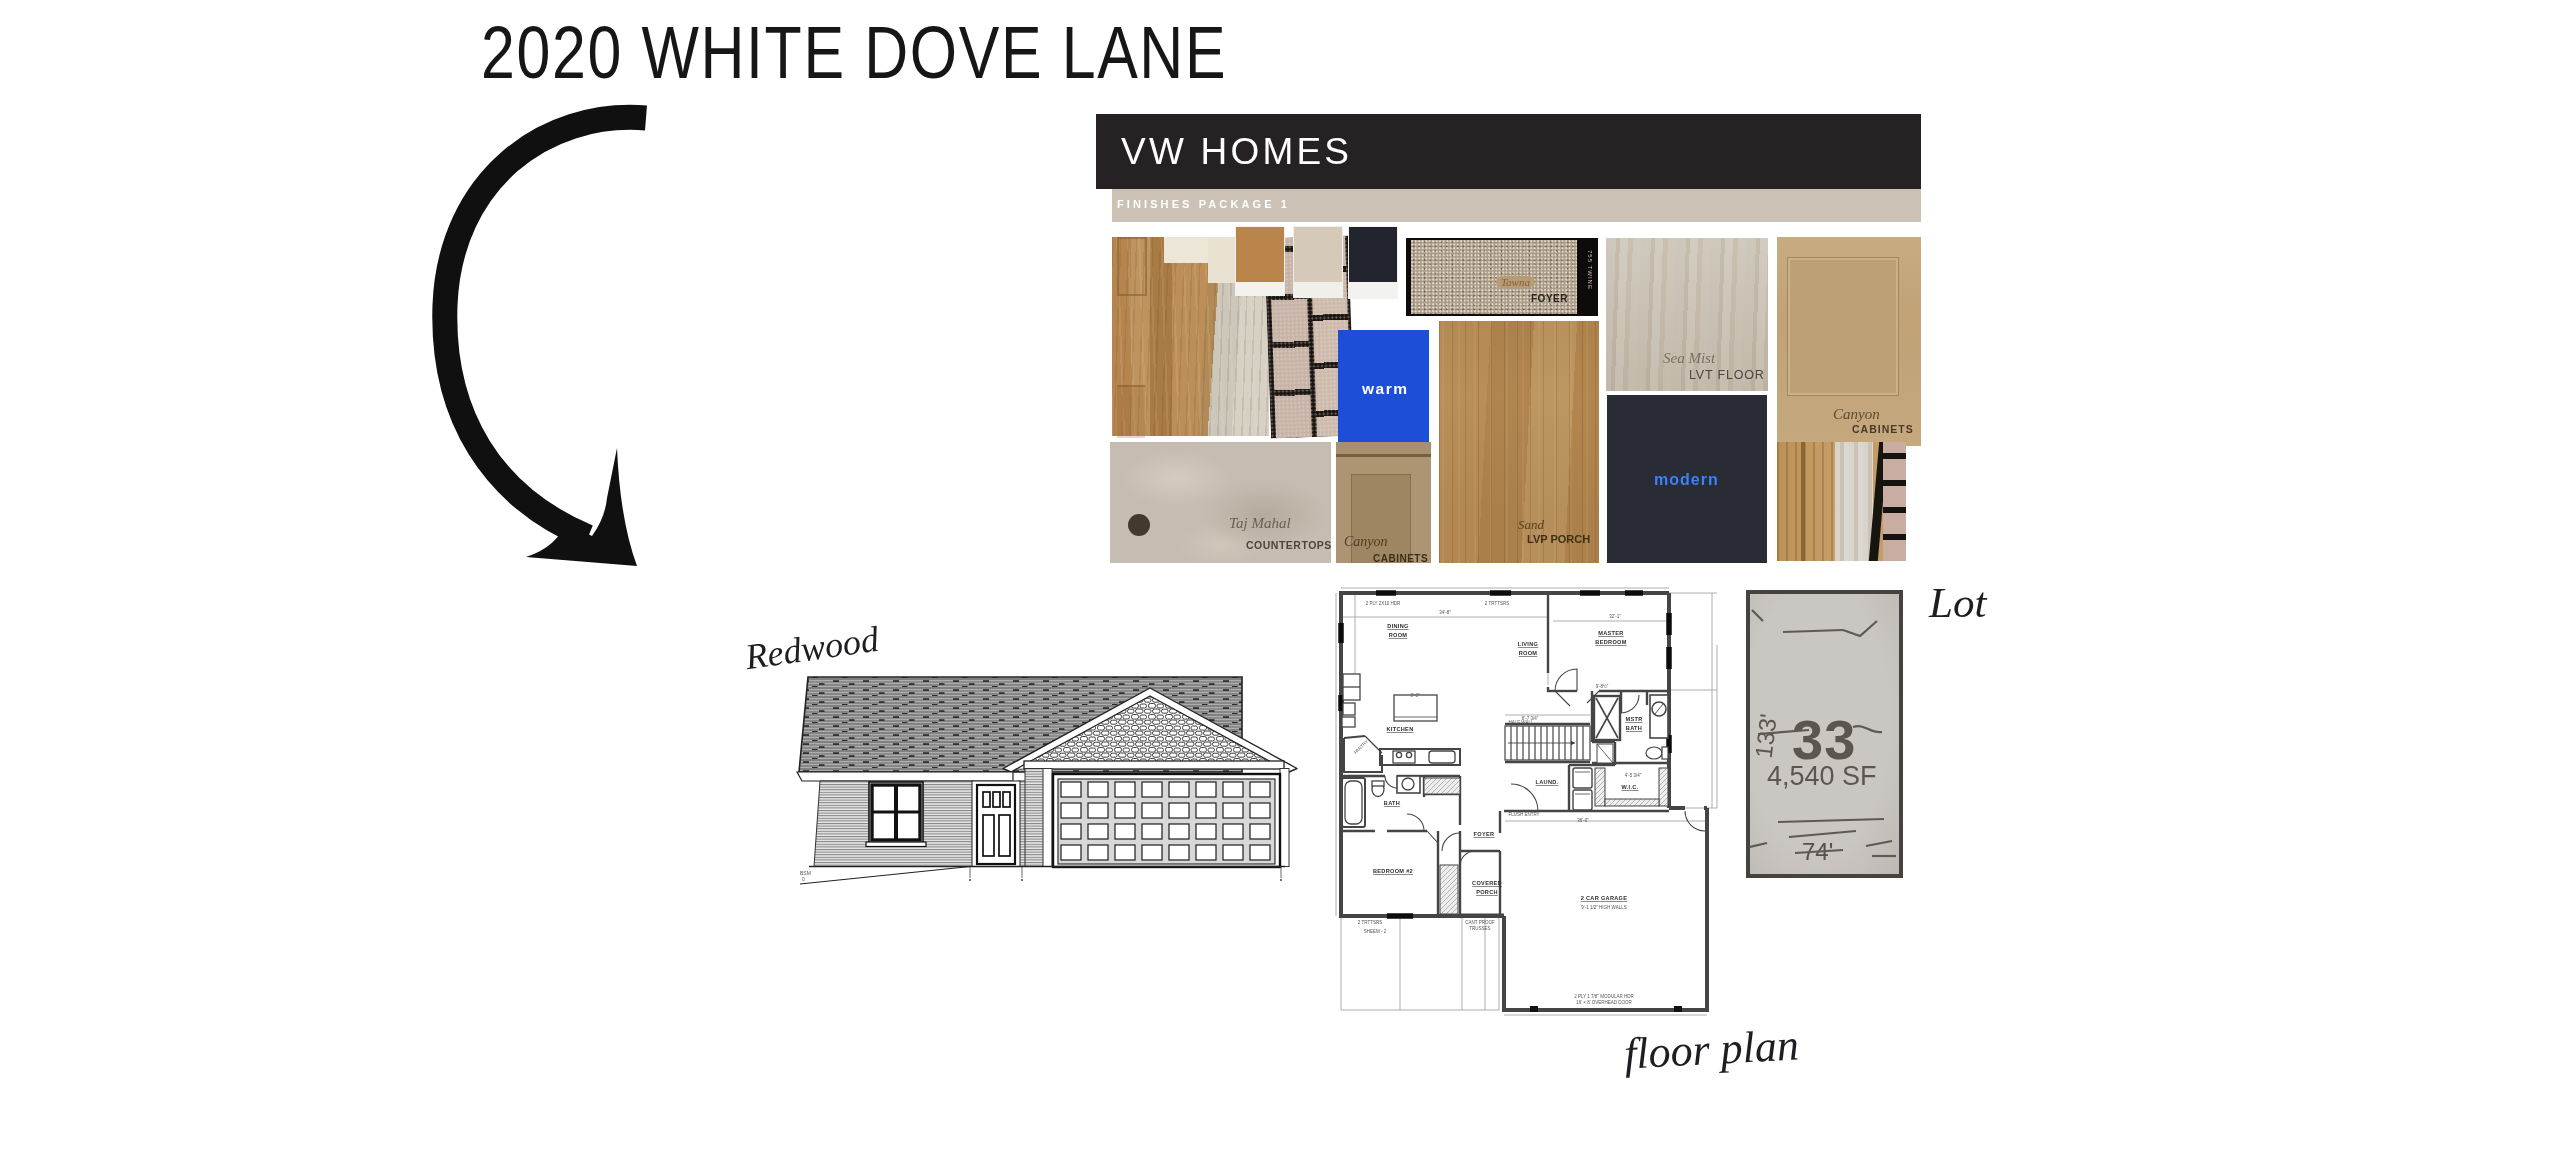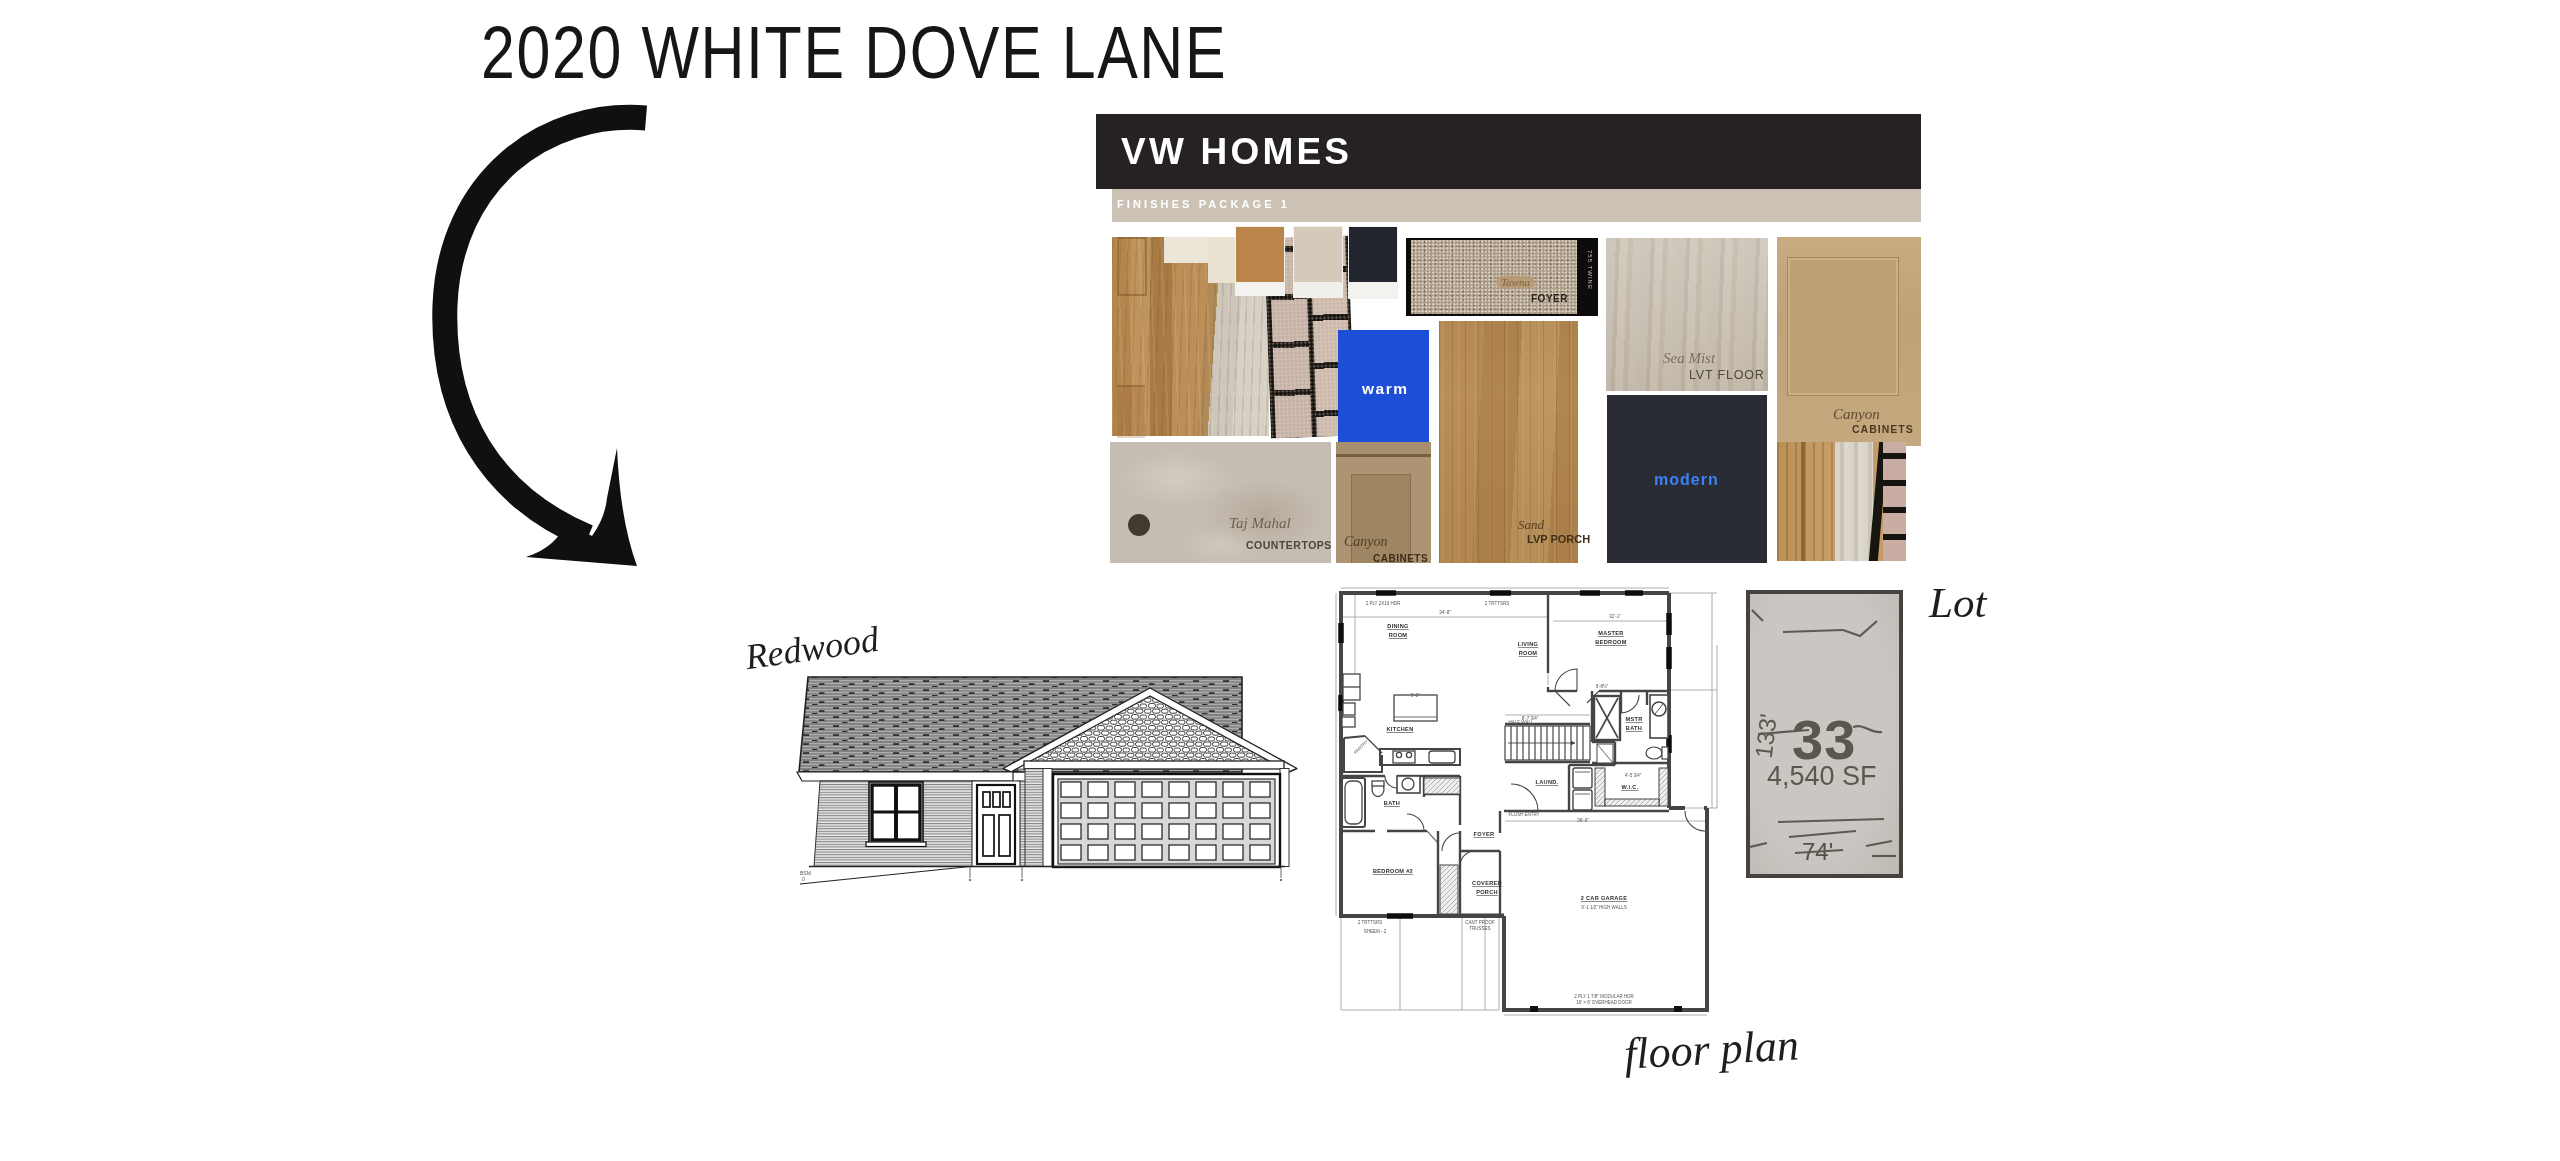--- a/index.html
+++ b/index.html
@@ -16,21 +16,21 @@
 
 <svg class="abs" style="left:420px;top:95px;" width="250" height="490" viewBox="0 0 250 490">
   <path d="M 226,23 C 125,15 30,85 25,210 C 21,320 72,402 168,442" fill="none" stroke="#101010" stroke-width="25" stroke-linecap="butt"></path>
   <path d="M 217,471 L 106,462 Q 137,452 146,427 L 172,441 Q 185,423 187,403 L 197,353 Q 200,425 217,471 Z" fill="#101010"></path>
 </svg>
 
 <div class="abs" id="board" style="left:1096px;top:114px;width:825px;height:452px;">
 
   <div class="abs" style="left:0;top:0;width:825px;height:75px;background:#262122;"></div>
 
-  <div class="abs" style="left:25px;top:17px;font-size:37px;font-weight:bold;color:#fff;letter-spacing:3.2px;">VW HOMES</div>
+  <div class="abs" style="left:25px;top:17px;font-size:37px;font-weight:normal;color:#fff;letter-spacing:3.2px;">VW HOMES</div>
 
   <div class="abs" style="left:16px;top:75px;width:809px;height:33px;background:#cbc2b5;"></div>
 
   <div class="abs" style="left:21px;top:84px;font-size:11px;font-weight:bold;color:#fff;letter-spacing:3.1px;">FINISHES PACKAGE 1</div>
 
   <div class="abs" style="left:16px;top:123px;width:157px;height:199px;background:
       linear-gradient(90deg,#b5854e 0 12%,#bf935d 12% 24%,#a87a44 24% 38%,#b9045800 0),
       linear-gradient(94deg,#b5854e 0 38%,#bc8e58 38% 58%,#b28a57 58% 64%,#cdc6ba 64% 78%,#d6d0c5 78% 100%);">
     <div class="abs" style="left:0;top:0;width:100%;height:100%;background:
       repeating-linear-gradient(92deg,rgba(92,60,25,.13) 0 1.5px,rgba(0,0,0,0) 1.5px 8px),
@@ -83,21 +83,21 @@
     <div class="abs" style="left:83px;top:130px;font-size:12.5px;color:#4c463c;letter-spacing:.8px;">LVT FLOOR</div>
   </div>
 
   <div class="abs" style="left:681px;top:123px;width:144px;height:209px;background:
       linear-gradient(180deg,#c9ab81,#c1a277 40%,#c5a87e);">
     <div class="abs" style="left:10px;top:20px;width:110px;height:137px;border:1.5px solid #a3865c;box-shadow:inset 0 0 0 2px #ccb087;background:#bda076;"></div>
     <div class="abs script" style="left:56px;top:169px;font-size:15px;color:#5d4a2e;">Canyon</div>
     <div class="abs" style="left:75px;top:186px;font-size:10.5px;font-weight:bold;color:#4a3a24;letter-spacing:1px;">CABINETS</div>
   </div>
 
-  <div class="abs" style="left:343px;top:207px;width:139px;height:242px;background:
+  <div class="abs" style="left:343px;top:207px;width:160px;height:242px;background:
       linear-gradient(93deg,#b98e58 0 30%,#b0854f 30% 55%,#bd9660 55% 80%,#b2864f 80% 100%);">
     <div class="abs" style="left:0;top:0;width:100%;height:100%;background:
       repeating-linear-gradient(90deg,rgba(85,50,18,.18) 0 1px,rgba(0,0,0,0) 1px 13px),
       repeating-linear-gradient(90deg,rgba(250,225,180,.08) 3px 5px,rgba(0,0,0,0) 5px 19px),
       linear-gradient(180deg,rgba(120,75,30,.08),rgba(0,0,0,0) 30%,rgba(120,75,30,.10) 80%);"></div>
     <div class="abs script" style="left:79px;top:196px;font-size:13px;color:#54401f;">Sand</div>
     <div class="abs" style="left:88px;top:212px;font-size:11px;font-weight:bold;color:#3e2f16;letter-spacing:0;">LVP PORCH</div>
   </div>
 
   <div class="abs" style="left:511px;top:281px;width:160px;height:168px;background:#2a2c35;">

